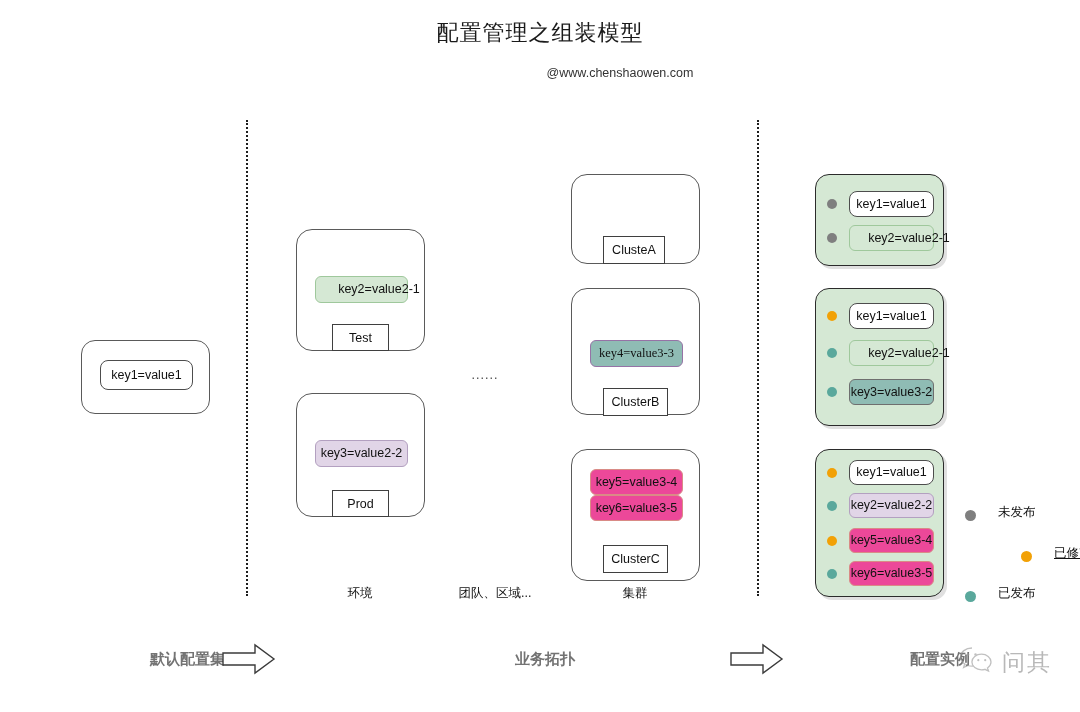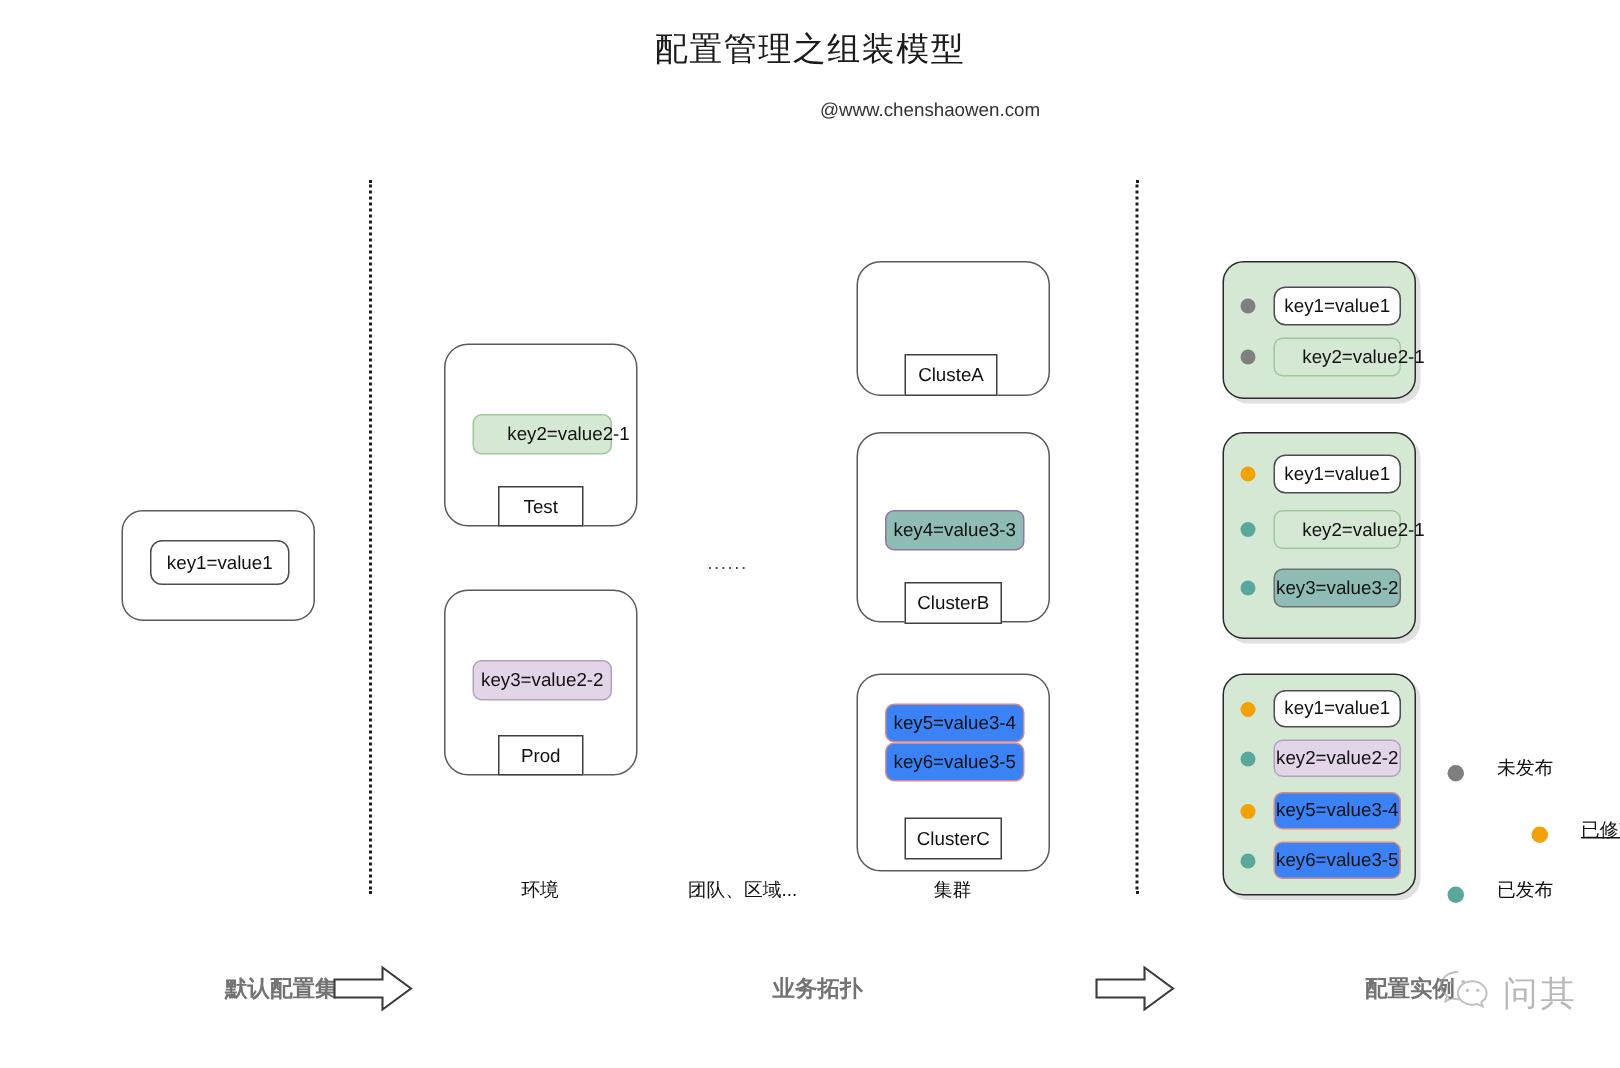--- a/index.html
+++ b/index.html
@@ -49,21 +49,21 @@
     line-height:1;
     display:flex;align-items:center;justify-content:center;
     white-space:nowrap;
     color:#111111;
   }
   .tag.plain{background:#ffffff;border:1.3px solid #4d4d4d;border-radius:8px;}
   .tag.green{background:#d5e8d4;border:1.2px solid #9fc89c;padding-left:35px;}
   .tag.purple{background:#e1d5e7;border:1.2px solid #b3a0c0;}
   .tag.teal{background:#8fbcb4;border:1.3px solid #6f6f6f;}
   .tag.teal-b{background:#8fbcb4;border:1.3px solid #9673a6;}
-  .tag.red{background:#3b82f6;border:1.2px solid #d98b86;}
+  .tag.red{background:#ec4899;border:1.2px solid #d98b86;}
 
   
   .plate{
     position:absolute;
     background:#ffffff;
     border:1.3px solid #3f3f3f;
     box-sizing:border-box;
     display:flex;align-items:center;justify-content:center;
     font-size:12.5px;color:#111111;white-space:nowrap;
     z-index:4;
@@ -140,21 +140,21 @@
   <div class="abs plate" style="left:332px;top:490px;width:57px;height:27px;">Prod</div>
 
   <div class="abs caption" style="left:300px;top:585px;width:120px;">环境</div>
 
   <div class="abs ellipsis" style="left:440px;top:368px;width:90px;text-align:center;">......</div>
   <div class="abs caption" style="left:430px;top:585px;width:130px;">团队、区域...</div>
 
   <div class="abs rbox sq" style="left:571px;top:174px;width:129px;height:90px;"></div>
   <div class="abs plate" style="left:603px;top:236px;width:62px;height:28px;">ClusteA</div>
 
-  <div class="abs rbox sq" style="left:571px;top:288px;width:129px;height:127px;">
+  <div class="abs rbox sq" style="left:571px;top:288px;width:129px;height:127px;font-family:Liberation Serif, serif;">
     <div class="tag teal-b" style="left:18px;top:51px;width:93px;height:27px;">key4=value3-3</div>
   </div>
   <div class="abs plate" style="left:603px;top:388px;width:65px;height:28px;">ClusterB</div>
 
   <div class="abs rbox sq" style="left:571px;top:449px;width:129px;height:132px;">
     <div class="tag red" style="left:18px;top:19px;width:93px;height:26px;">key5=value3-4</div>
     <div class="tag red" style="left:18px;top:45px;width:93px;height:26px;">key6=value3-5</div>
   </div>
   <div class="abs plate" style="left:603px;top:545px;width:65px;height:28px;">ClusterC</div>
 

